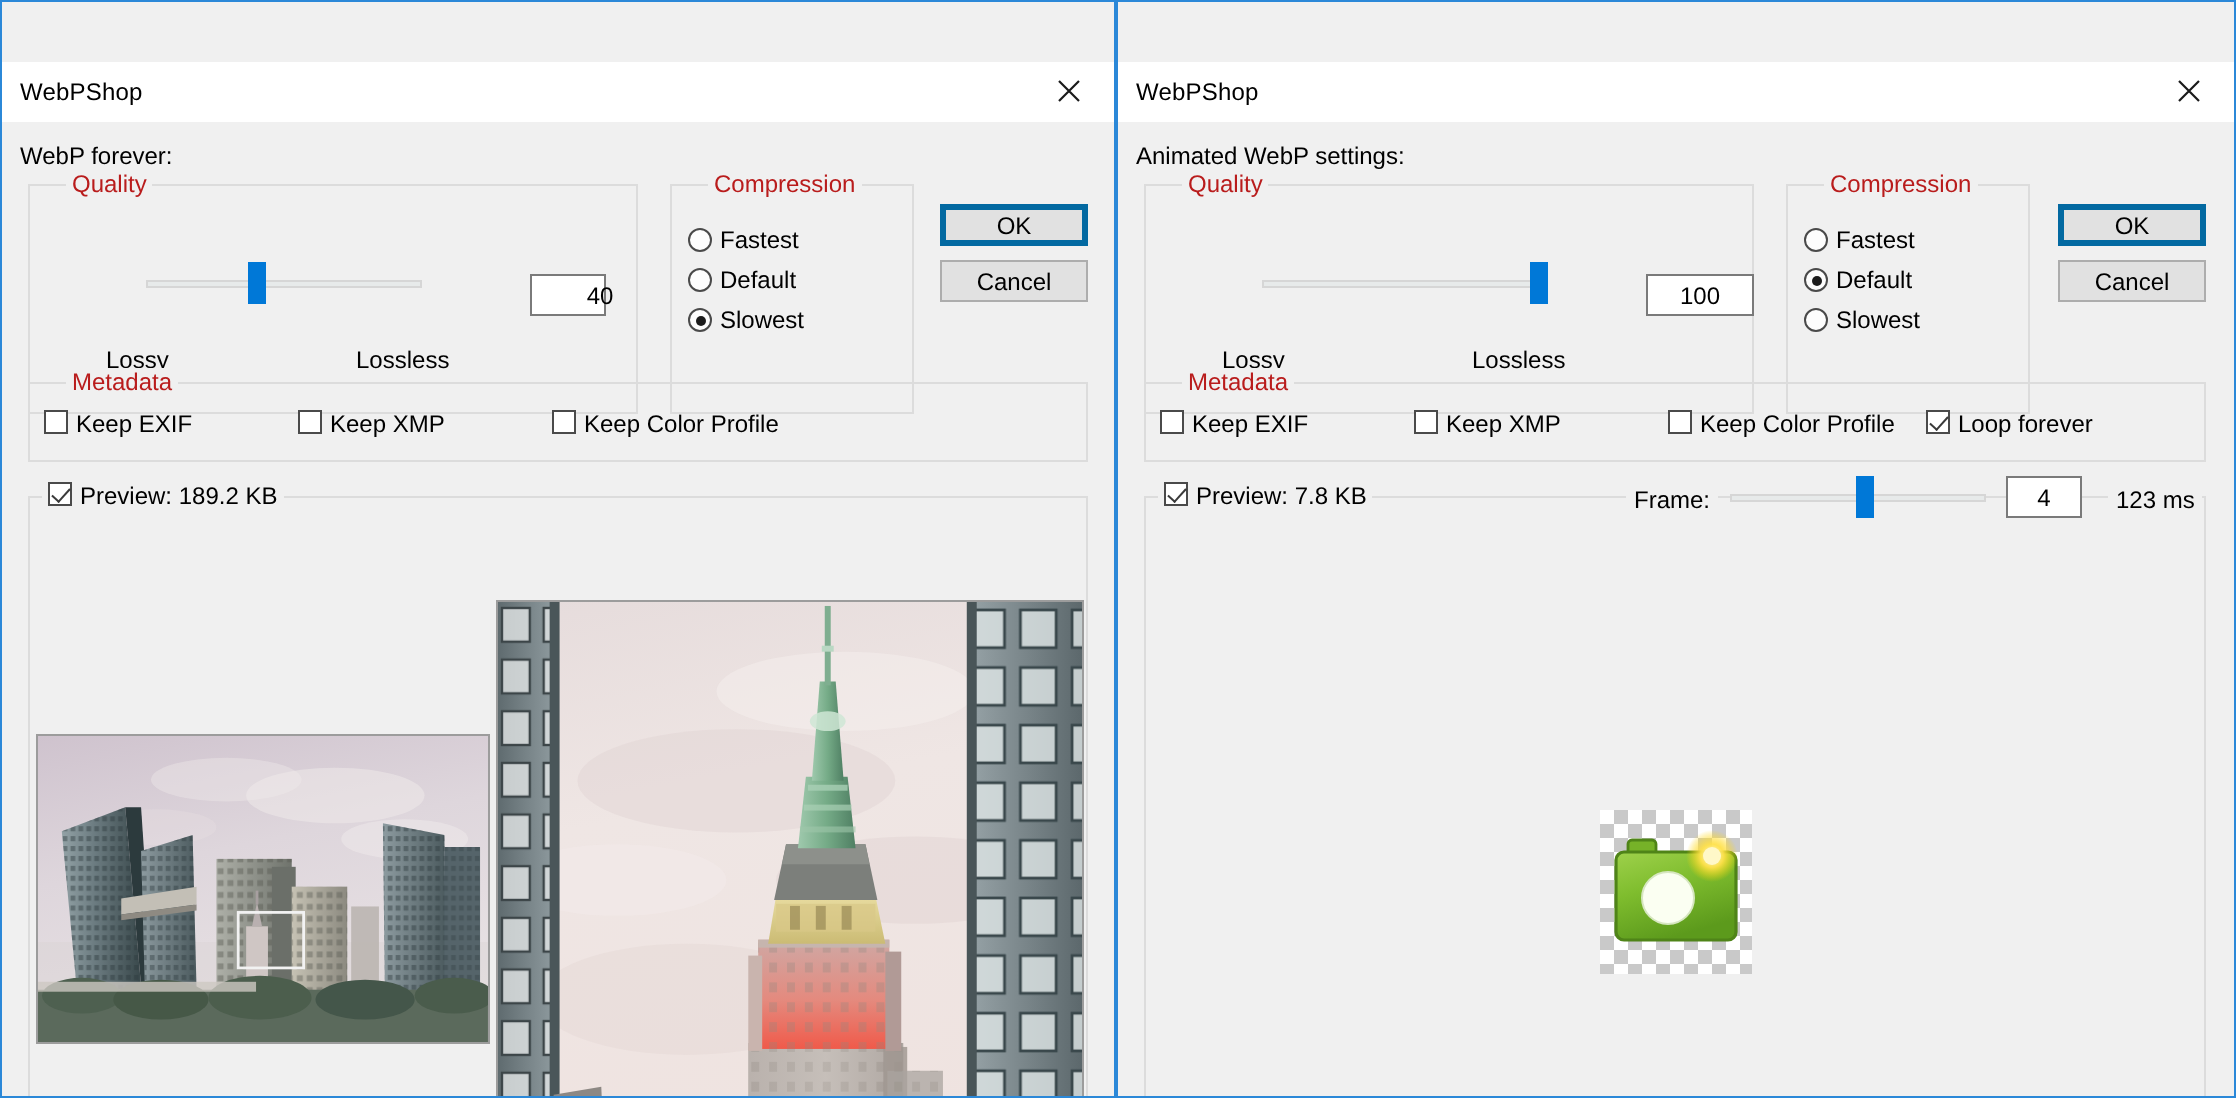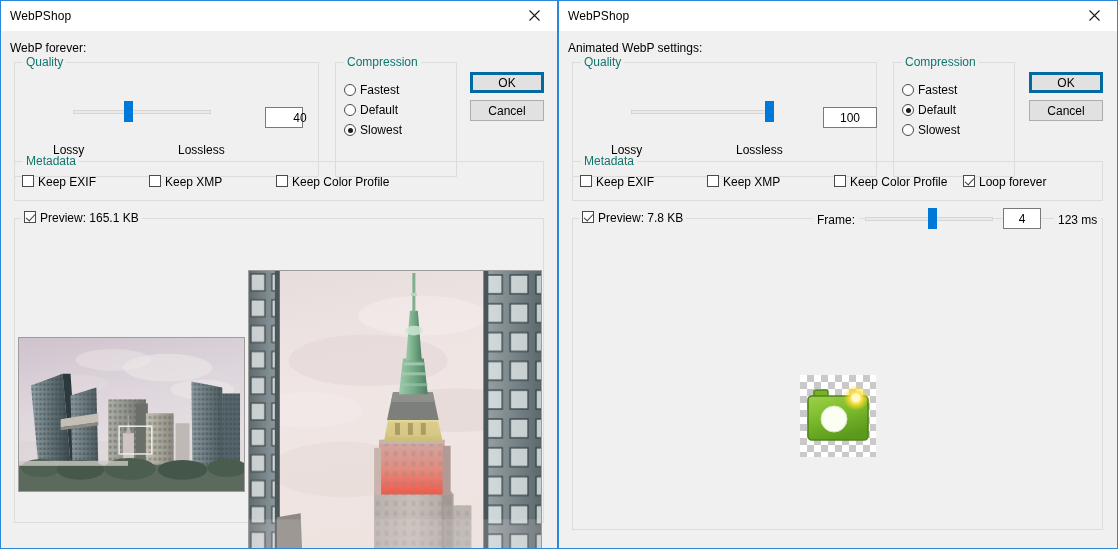--- a/index.html
+++ b/index.html
@@ -36,20 +36,21 @@
   .window.right { width: 560px; height: 549px; }
 
   .titlebar {
     position: relative;
     height: 30px;
     flex: 0 0 30px;
     background: #ffffff;
     display: flex;
     align-items: center;
     box-sizing: border-box;
+    margin-top: 30px;
   }
   .title-text {
     margin-left: 9px;
     font-size: 12px;
     color: #000000;
     line-height: 30px;
     letter-spacing: 0.1px;
   }
   .close-btn {
     position: absolute;
@@ -80,25 +81,25 @@
 
   .groupbox {
     position: absolute;
     box-sizing: border-box;
     border: 1px solid #dcdcdc;
     background: transparent;
   }
   .groupbox > .gb-title {
     position: absolute;
     top: -8px;
-    left: 8px;
+    left: 18px;
     padding: 0 3px;
     background: #f0f0f0;
     font-size: 12px;
-    color: #0f766e;
+    color: #b91c1c;
     white-space: nowrap;
     line-height: 14px;
   }
 
   
   .pushbtn {
     position: absolute;
     box-sizing: border-box;
     background: #e1e1e1;
     border: 1px solid #adadad;
@@ -311,21 +312,21 @@
         </div>
         <div class="checkbox" style="left:261px; top:13px;">
           <span class="box"></span>
           <span class="clabel">Keep Color Profile</span>
         </div>
       </div>
 
       <div class="groupbox" style="left:13px; top:187px; width:530px; height:305px;">
         <div class="checkbox checked" style="left:6px; top:-8px; background:#f0f0f0; padding:0 3px;">
           <span class="box"></span>
-          <span class="clabel">Preview: 165.1 KB</span>
+          <span class="clabel">Preview: 189.2 KB</span>
         </div>
       </div>
 
       <div class="img-frame" style="left:17px; top:306px; width:227px; height:155px;">
         <svg class="city-img" viewBox="0 0 227 155" preserveAspectRatio="none">
           <defs>
             <linearGradient id="skyL" x1="0" y1="0" x2="0.3" y2="1">
               <stop offset="0%" stop-color="#cfc3ce"></stop>
               <stop offset="45%" stop-color="#ded6dc"></stop>
               <stop offset="100%" stop-color="#e8e2e4"></stop>

